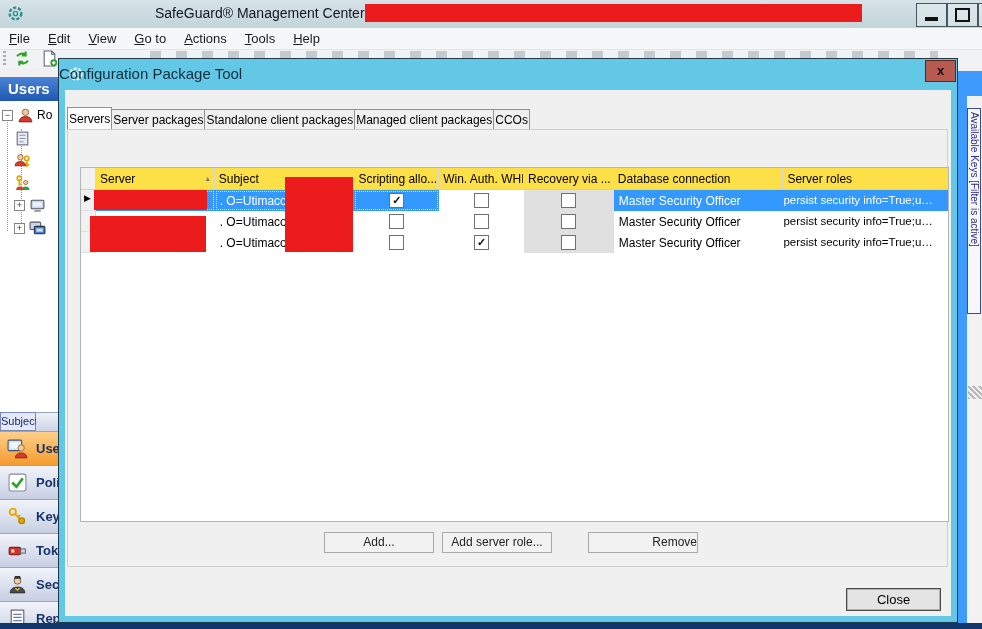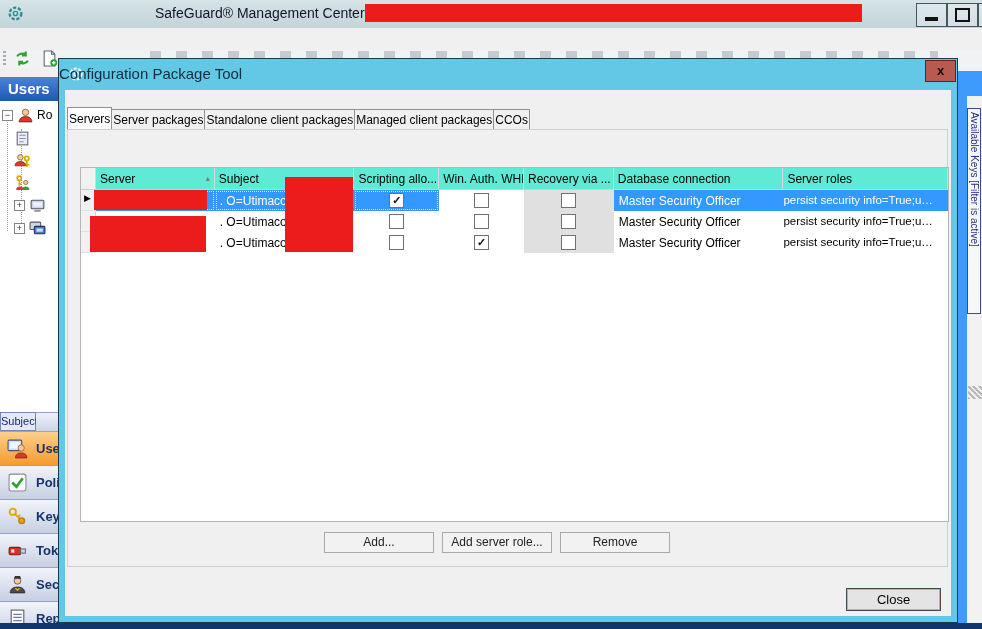--- a/index.html
+++ b/index.html
@@ -74,42 +74,42 @@
   .tabs{position:absolute;left:8px;top:48px;height:22px;display:flex;align-items:flex-end;}
   .tab{height:20px;box-sizing:border-box;border:1px solid #919191;border-bottom:none;background:#f0f0f0;
     font-size:12px;padding:3px 1px 0;margin-right:-1px;white-space:nowrap;cursor:pointer;}
   .tab.active{height:22px;background:#fff;position:relative;z-index:3;padding-top:4px;}
   .tab-page{position:absolute;left:8px;top:70px;width:881px;height:438px;background:#f0f0f0;
     border:1px solid #cfcfcf;box-sizing:border-box;z-index:1;}
   .hint{position:absolute;left:16px;top:10px;font-size:12px;color:#111;}
   
   .grid{position:absolute;left:12px;top:37px;width:869px;height:355px;background:#fff;
     border:1px solid #b5b5b5;box-sizing:border-box;overflow:hidden;}
-  .ghead{display:flex;height:22px;background:#5eead4;border-bottom:1px solid #cfcfcf;box-sizing:border-box;}
+  .ghead{display:flex;height:22px;background:#fde047;border-bottom:1px solid #cfcfcf;box-sizing:border-box;}
   .gh{box-sizing:border-box;border-right:1px solid #d8d8d8;padding:4px 4px 0;font-size:12px;
     white-space:nowrap;overflow:hidden;position:relative;}
   .sortglyph{position:absolute;right:4px;top:6px;font-size:8px;color:#777;}
   .grow{display:flex;height:21px;font-size:12px;}
   .gc{box-sizing:border-box;padding:4px 5px 0;white-space:nowrap;overflow:hidden;}
   .gc.selcol{background:#f1f1f1;border-right:1px solid #d8d8d8;border-bottom:1px solid #e2e2e2;
     padding:3px 0 0 3px;font-size:9px;color:#000;}
   .gc.cbcell{display:flex;justify-content:center;padding:0;}
   .cb{width:13px;height:13px;border:1px solid #707070;background:#fff;margin-top:3px;
     font-size:11px;line-height:12px;text-align:center;cursor:pointer;}
   .cb.checked::after{content:"\2713";font-weight:bold;color:#111;}
   .gc.gray{background:#e0e0e0;}
   .gc.bluesel{background:var(--sel);color:#fff;}
   .gc.focusdot{outline:1px dotted #cfe6ff;outline-offset:-2px;}
   .dbtext{font-size:11.5px;}
   
   .btn{position:absolute;height:21px;background:#f2f2f2;border:1px solid #a9a9a9;box-sizing:border-box;
     font-size:12px;color:#222;text-align:center;line-height:19px;cursor:pointer;}
   .btn.add{left:256px;top:402px;width:110px;}
   .btn.role{left:374px;top:402px;width:110px;}
-  .btn.remove{left:492px;top:402px;width:110px;}
+  .btn.remove{left:520px;top:402px;width:110px;text-align:right;}
   .btn.close-main{left:787px;top:529px;width:95px;height:23px;background:#e4e4e4;
     border:1px solid #4a4a4a;box-shadow:inset 0 0 0 1px #9cb8d8;line-height:21px;color:#000;font-size:13px;}
   
   .redact{position:absolute;background:var(--red);z-index:30;}
 </style>
 </head>
 <body>
 
 <div id="screen">
 
@@ -123,20 +123,21 @@
     <span class="app-title">SafeGuard® Management Center - </span>
     <div class="winbtn min">
         <div class="glyph-min"></div>
       </div>
     <div class="winbtn max">
         <div class="glyph-max"></div>
       </div>
     <div class="winbtn partial"></div>
   </div>
 
+  <div class="menubar" id="menubar"><span class="menu-item"><u>F</u>ile</span><span class="menu-item"><u>E</u>dit</span><span class="menu-item"><u>V</u>iew</span><span class="menu-item"><u>G</u>o to</span><span class="menu-item"><u>A</u>ctions</span><span class="menu-item"><u>T</u>ools</span><span class="menu-item"><u>H</u>elp</span></div>
 
   <div class="toolbar">
     <div class="tb-sep"></div>
     <span class="tb-icon" style="left:14px">
       <svg viewBox="0 0 16 16" width="17" height="17">
           <path d="M3 6C4 3.5 8.5 2.5 11 4.5" fill="none" stroke="#2ca32c" stroke-width="2"></path>
           <path d="M11 1.5v3.5H7.5" fill="none" stroke="#2ca32c" stroke-width="2"></path>
           <path d="M13 10c-1 2.5-5.5 3.5-8 1.5" fill="none" stroke="#2ca32c" stroke-width="2"></path>
           <path d="M5 14.5V11h3.5" fill="none" stroke="#2ca32c" stroke-width="2"></path>
         </svg>

